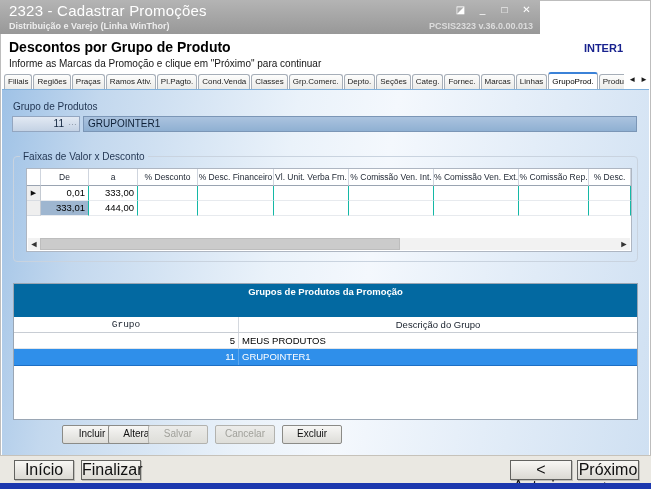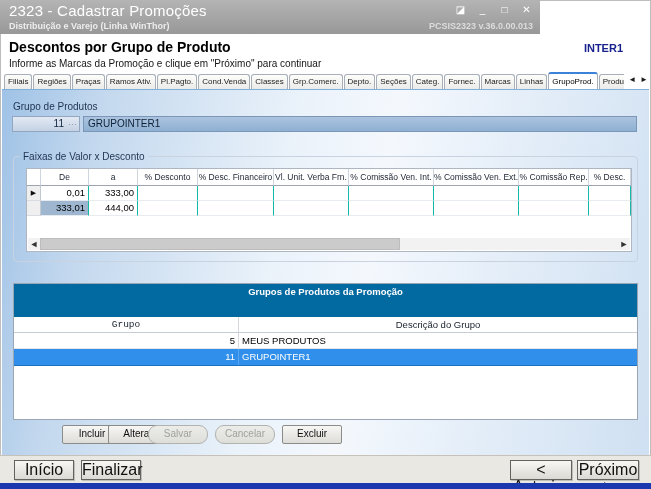--- a/index.html
+++ b/index.html
@@ -80,21 +80,21 @@
   .promo-row{height:15px;font-size:9.5px;line-height:15px;color:#000;border-bottom:1px solid #e3e5e9;}
   .pr-num{text-align:right;padding-right:3px;border-right:1px solid #d4d8de;}
   .pr-desc{padding-left:3px;}
   .promo-row.sel{background:#2f8fea;color:#ffffff;height:16px;line-height:16px;border-bottom:1px solid #1d6fc4;}
   .promo-row.sel .pr-num{border-right-color:#5ba6ee;}
 
   
   .abtn{position:absolute;top:425px;width:60px;height:19px;box-sizing:border-box;
         background:linear-gradient(#f7f7f5,#dddcd8);border:1px solid #8b8b87;border-radius:2px;
         font-size:10px;text-align:center;line-height:16px;color:#101010;cursor:default;}
-  .abtn.disabled{color:#a1a19b;background:linear-gradient(#ececea,#deded9);border-color:#b2b2ae;border-radius:9px;}
+  .abtn.disabled{color:#a1a19b;background:linear-gradient(#ececea,#deded9);border-color:#b2b2ae;}
   .b-incluir{left:14px;margin-left:48px;} .b-alterar{left:81px;margin-left:27px;} .b-salvar{left:148px;}
   .b-cancelar{left:215px;} .b-excluir{left:282px;}
 
   
   .footer{position:absolute;left:0;top:455px;width:651px;height:28px;background:#eae8e2;
           border-top:1px solid #c6c2ba;}
   .fbtn{position:absolute;top:460px;height:20px;width:60px;box-sizing:border-box;
         background:linear-gradient(#f8f7f4,#dbd9d3);border:1px solid #636360;
         box-shadow:1px 1px 0 rgba(0,0,0,.18);font-size:16px;line-height:17px;text-align:center;
         color:#101010;cursor:default;}

